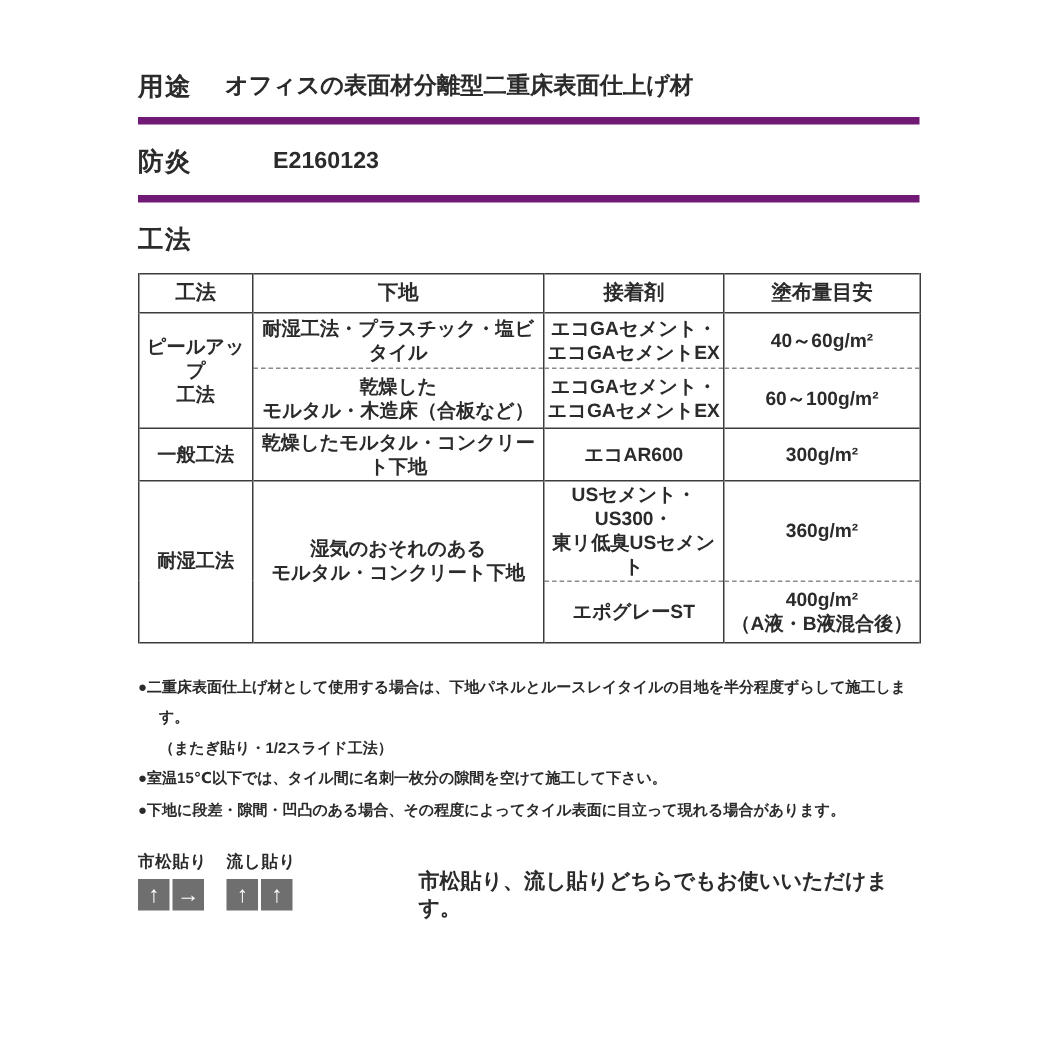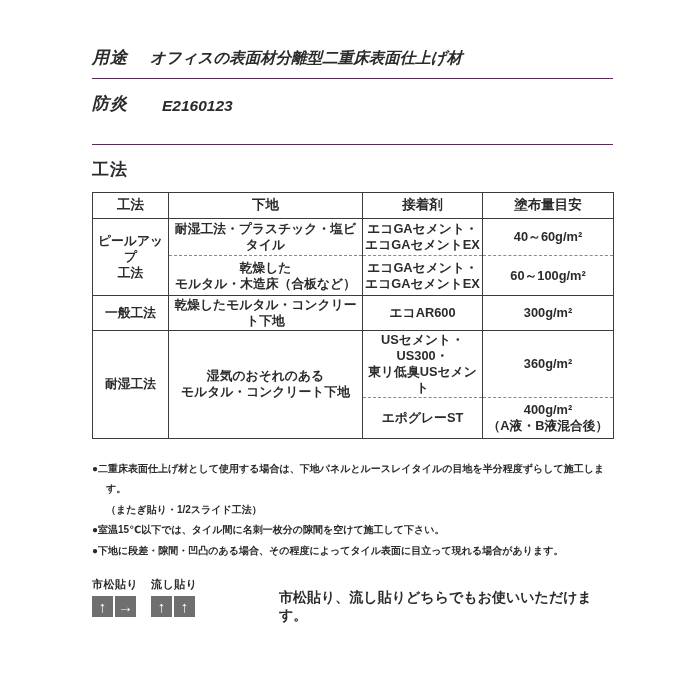--- a/index.html
+++ b/index.html
@@ -12,26 +12,25 @@
     overflow: hidden;
   }
   .page {
     width: 521px;
     margin: 46px 0 0 92px;
   }
 
   
   .spec-row {
     display: flex;
-    align-items: flex-end;
-    border-bottom: 1px solid #701a75;
-    font-style: italic;
+    align-items: center;
+    border-bottom: 5px solid #701a75;
   }
   .spec-row.first { padding-bottom: 9px; }
-  .spec-row.second { padding-top: 13px; padding-bottom: 29px; }
+  .spec-row.second { padding-top: 13px; padding-bottom: 11px; gap: 20px; }
   .spec-label {
     font-size: 17px;
     font-weight: 700;
     letter-spacing: 1px;
     flex: 0 0 58px;
   }
   .spec-text {
     font-size: 15.5px;
     font-weight: 600;
   }

